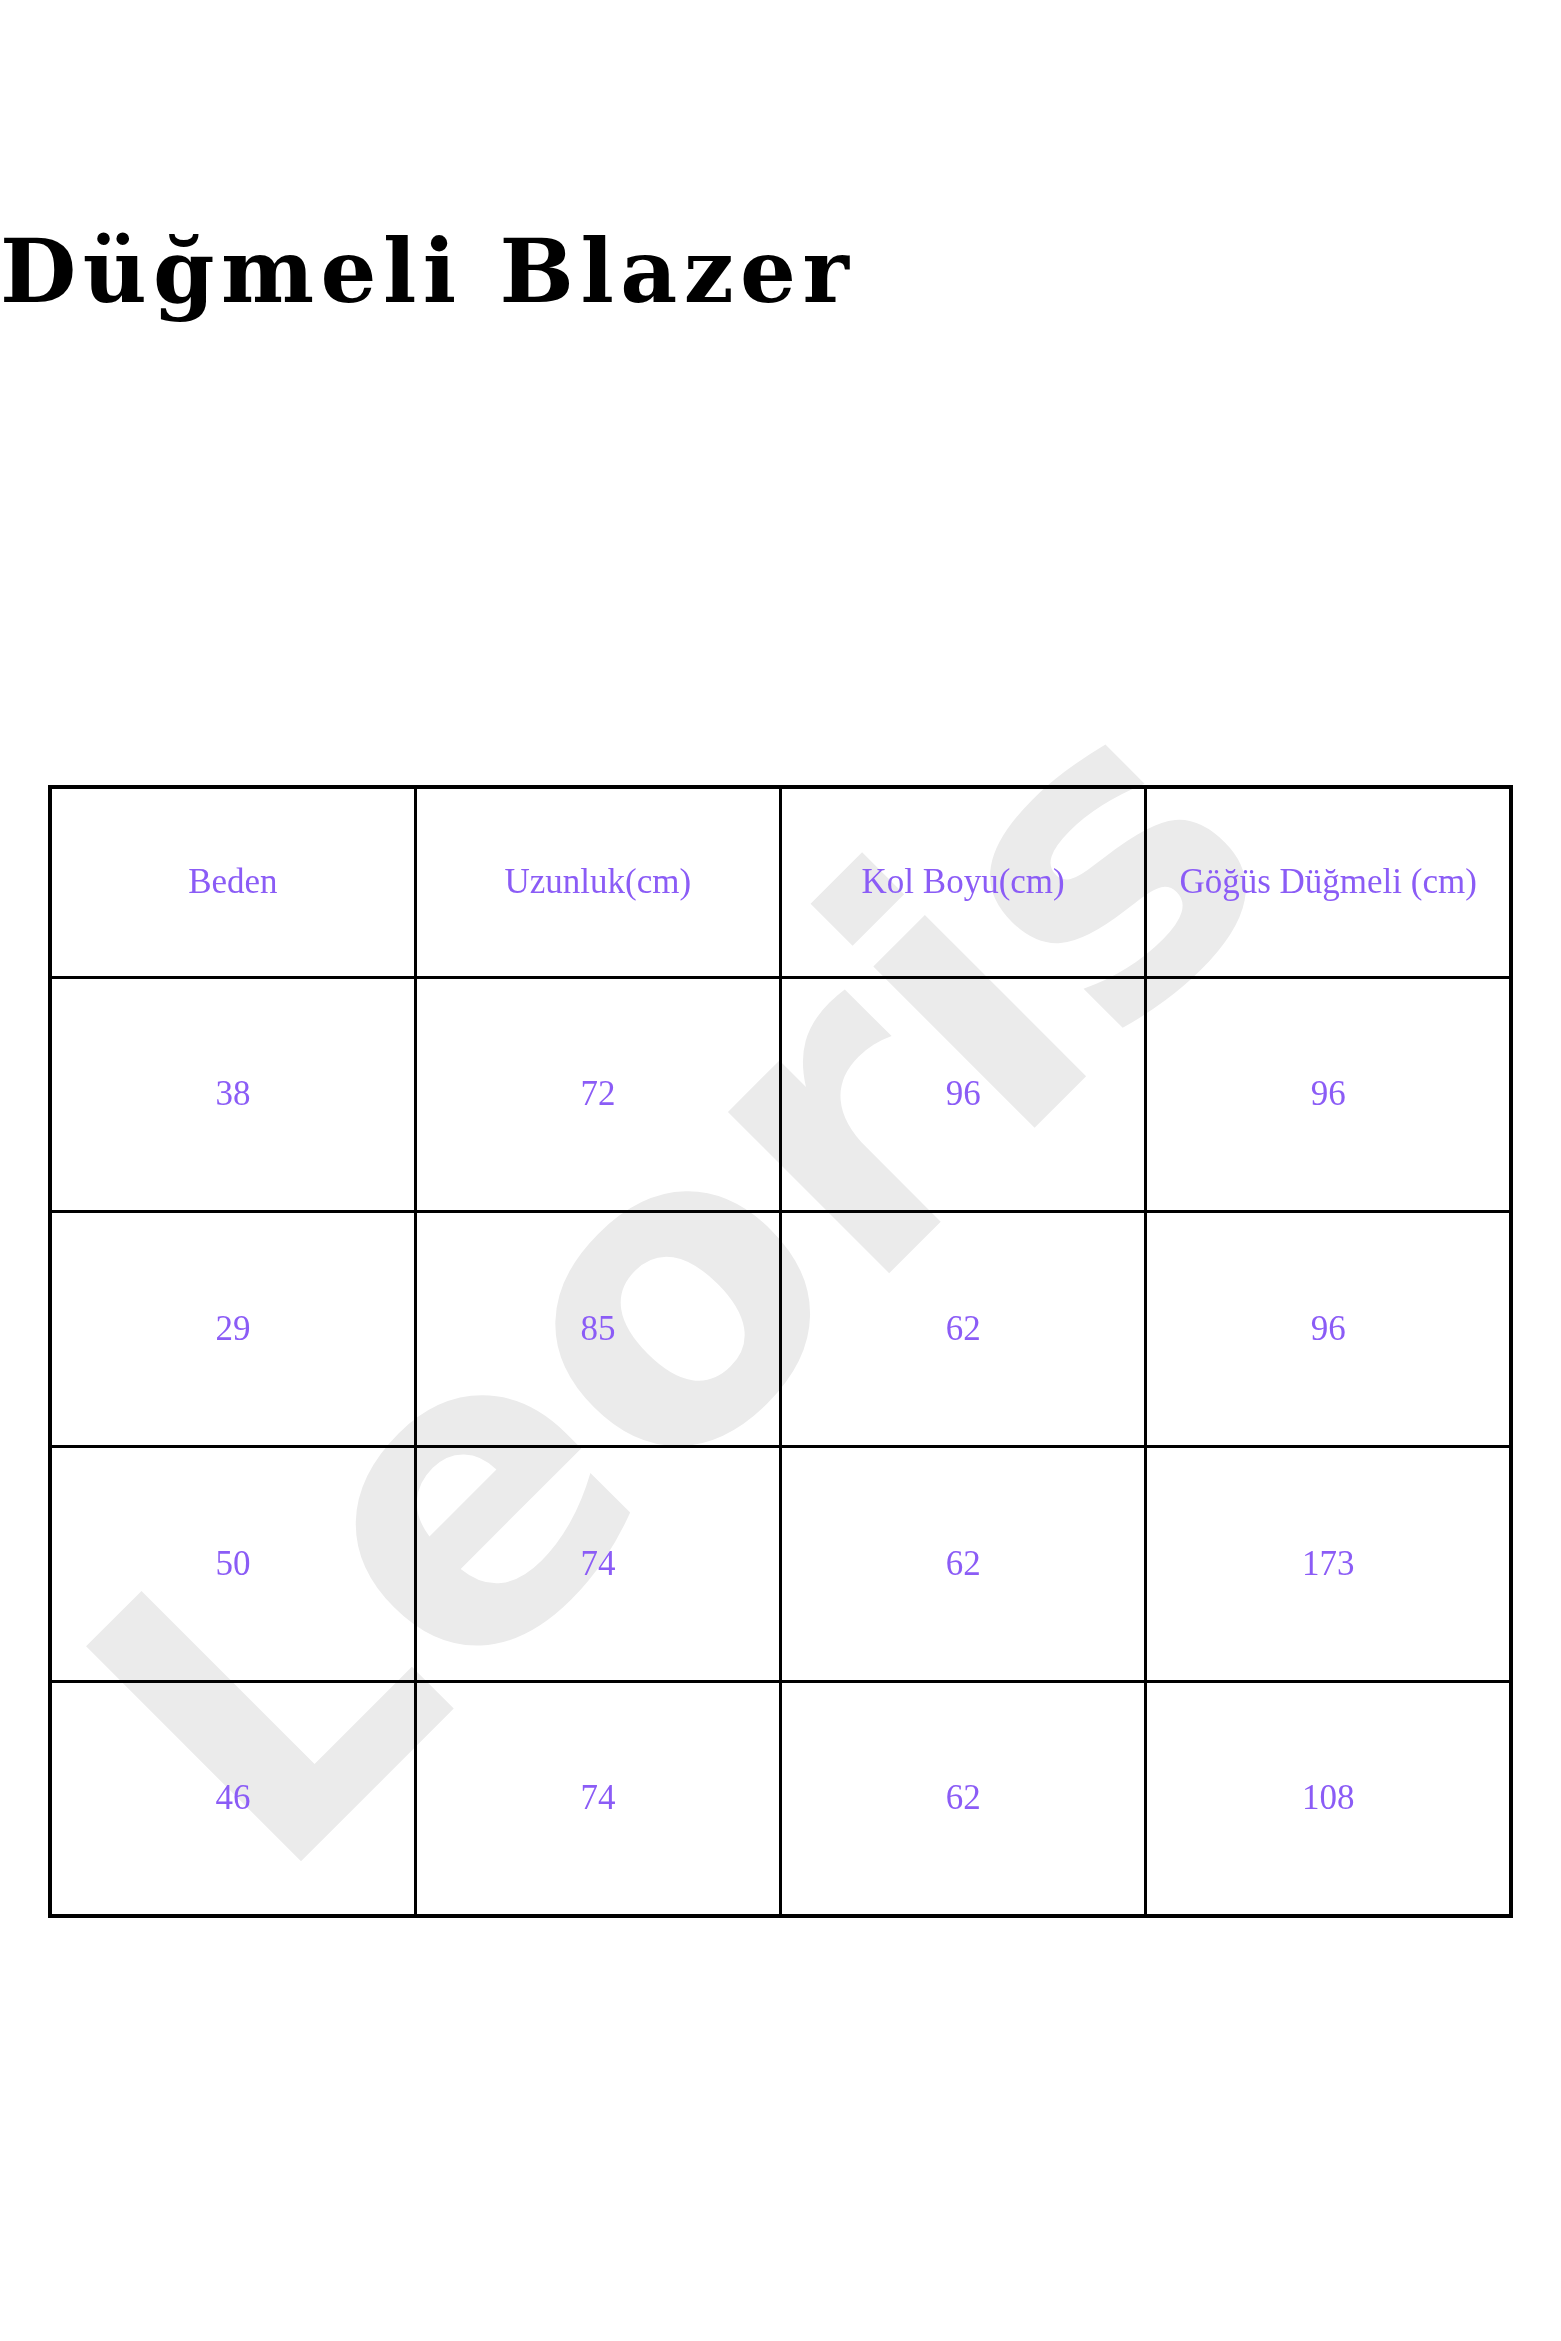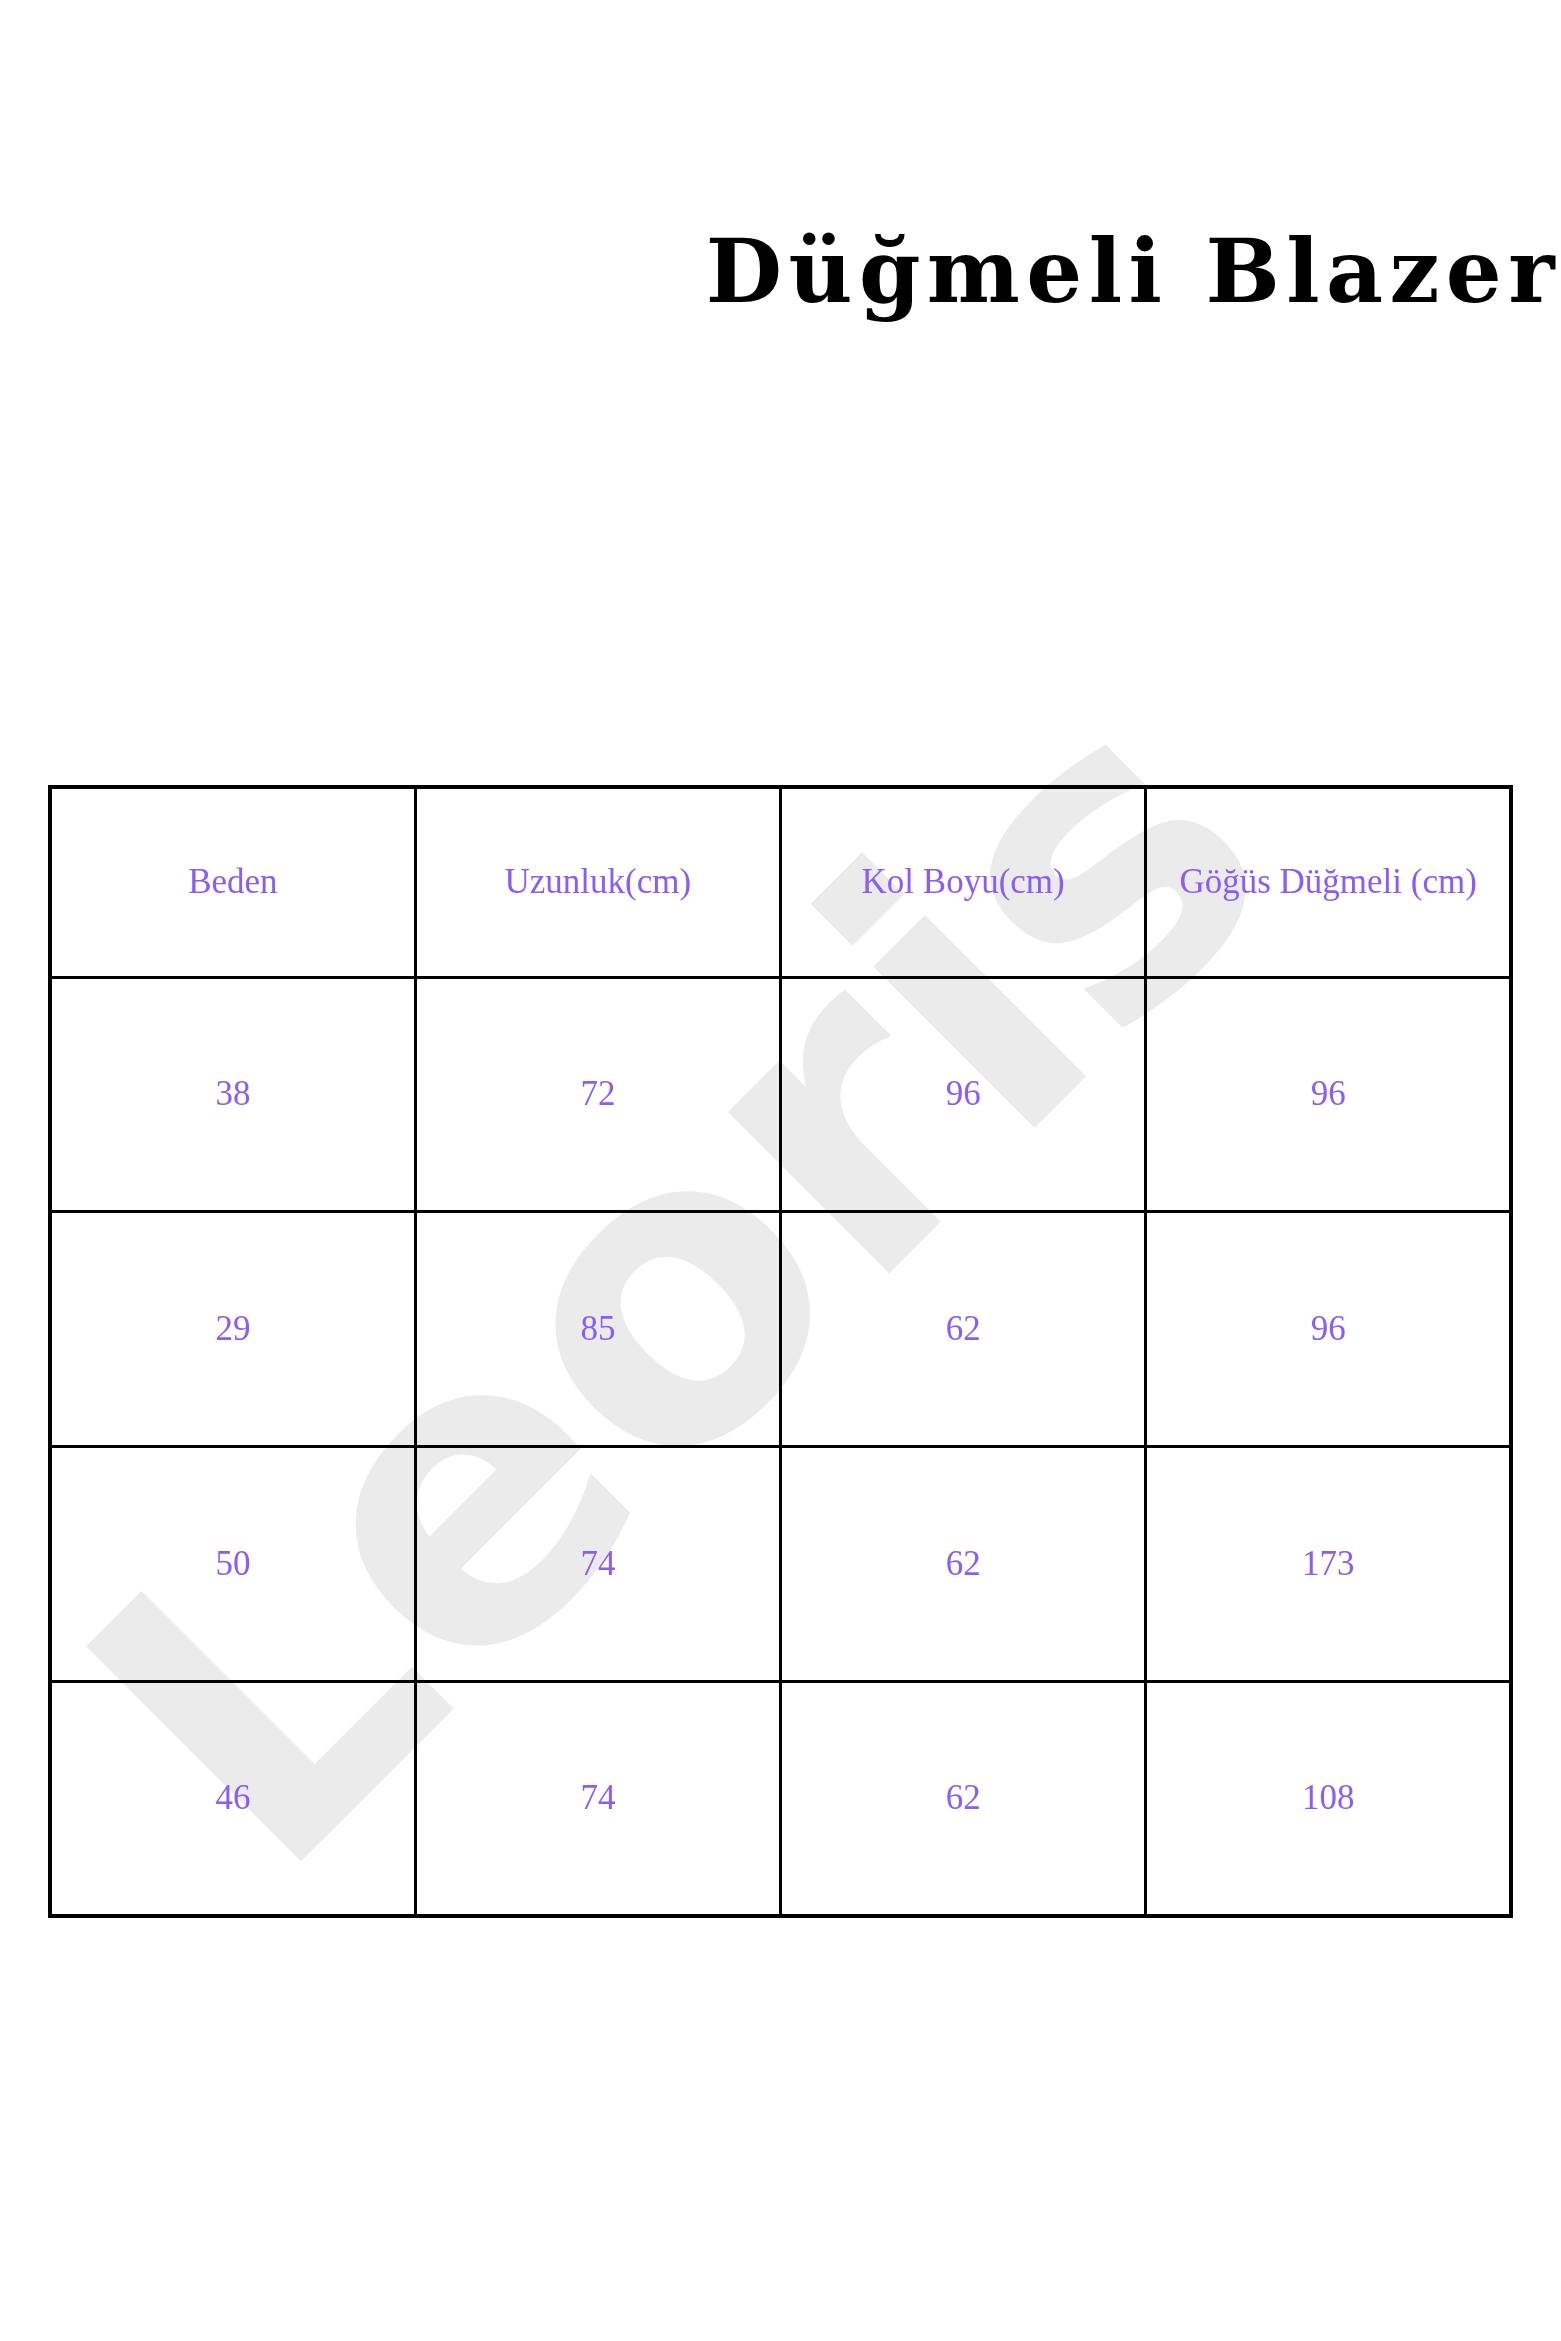--- a/index.html
+++ b/index.html
@@ -15,21 +15,21 @@
     overflow: hidden;
     font-family: "Liberation Serif", serif;
     color: #000000;
   }
   .page-title {
     position: absolute;
     top: 223px;
     left: 0;
     width: 100%;
     margin: 0;
-    text-align: right;
+    text-align: left;
     font-family: "DejaVu Serif", serif;
     font-weight: bold;
     font-size: 88px;
     letter-spacing: 6.4px;
     line-height: 1.1;
     color: #000000;
     z-index: 2;
   }
   .watermark {
     position: absolute;

